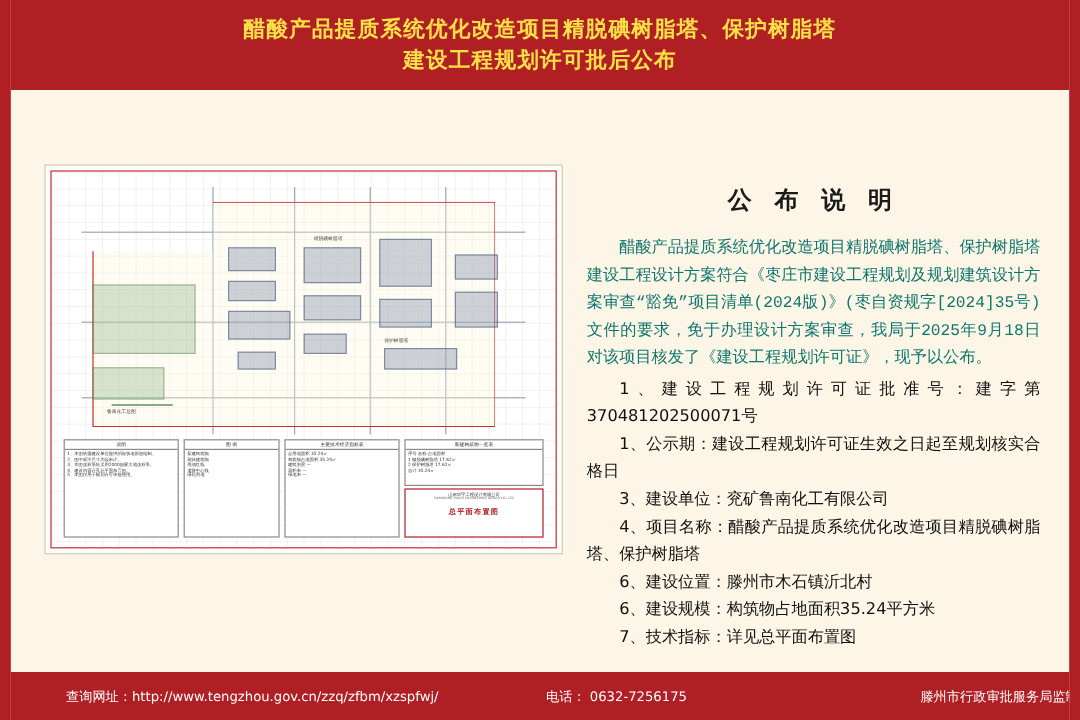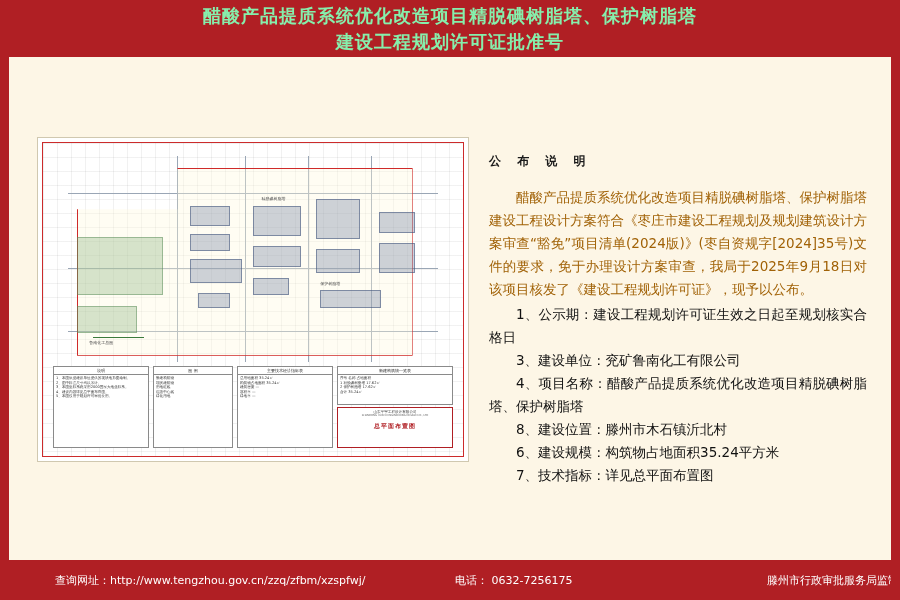--- a/index.html
+++ b/index.html
@@ -22,23 +22,23 @@
     border-left: 9px solid #b01f24;
     border-right: 9px solid #b01f24;
     overflow: hidden;
   }
   
   .header {
     position: absolute;
     left: -9px;
     top: 0;
     width: 900px;
-    height: 57px;
+    height: 75px;
     background: #b01f24;
-    color: #86efac;
+    color: #fde047;
     display: flex;
     flex-direction: column;
     align-items: center;
     justify-content: center;
     text-align: center;
   }
   .header .title-line {
     font-size: 18px;
     font-weight: bold;
     line-height: 26px;
@@ -204,52 +204,53 @@
     letter-spacing: 1px;
   }
   
   .textpanel {
     position: absolute;
     left: 480px;
     top: 78px;
     width: 378px;
   }
   .tp-title {
-    text-align: left;
-    font-size: 12px;
+    text-align: center;
+    font-size: 20px;
     font-weight: bold;
     letter-spacing: 6px;
     color: #1a1a1a;
     margin-bottom: 12px;
   }
   .tp-para {
     font-size: 13.5px;
     line-height: 23px;
-    color: #a16207;
+    color: #0f766e;
     text-align: justify;
     text-indent: 2em;
     margin: 16px 0 2px 0;
+    font-family: Liberation Mono, monospace;
   }
   .tp-item {
     font-size: 13.5px;
     line-height: 23px;
     color: #111;
     text-align: justify;
     text-indent: 2em;
     margin: 0;
   }
 </style>
 </head>
 <body>
 
 <div class="page">
 
   <div class="header">
     <div class="title-line">醋酸产品提质系统优化改造项目精脱碘树脂塔、保护树脂塔</div>
-    <div class="title-line">建设工程规划许可证批准号</div>
+    <div class="title-line">建设工程规划许可批后公布</div>
   </div>
 
   <div class="content">
 
     <div class="drawing">
       <div class="dw-frame">
         <div class="dw-inner">
 
           <div class="dw-road-v" style="left:32%;"></div>
           <div class="dw-road-v" style="left:48%;"></div>
@@ -320,24 +321,25 @@
             <div style="font-size:2.6px; color:#666;">SHANDONG HUAYU ENGINEERING DESIGN CO., LTD</div>
             <div class="s-big">总平面布置图</div>
           </div>
         </div>
       </div>
     </div>
 
     <div class="textpanel">
       <div class="tp-title">公 布 说 明</div>
       <p class="tp-para">醋酸产品提质系统优化改造项目精脱碘树脂塔、保护树脂塔建设工程设计方案符合《枣庄市建设工程规划及规划建筑设计方案审查“豁免”项目清单(2024版)》(枣自资规字[2024]35号)文件的要求，免于办理设计方案审查，我局于2025年9月18日对该项目核发了《建设工程规划许可证》，现予以公布。</p>
+      <p class="tp-item">1、建设工程规划许可证批准号：建字第370481202500071号</p>
       <p class="tp-item">1、公示期：建设工程规划许可证生效之日起至规划核实合格日</p>
       <p class="tp-item">3、建设单位：兖矿鲁南化工有限公司</p>
       <p class="tp-item">4、项目名称：醋酸产品提质系统优化改造项目精脱碘树脂塔、保护树脂塔</p>
-      <p class="tp-item">8、建设位置：滕州市木石镇沂北村</p>
+      <p class="tp-item">6、建设位置：滕州市木石镇沂北村</p>
       <p class="tp-item">6、建设规模：构筑物占地面积35.24平方米</p>
       <p class="tp-item">7、技术指标：详见总平面布置图</p>
     </div>
 
   </div>
 
   <div class="footer">
     <div class="f-url">查询网址：http://www.tengzhou.gov.cn/zzq/zfbm/xzspfwj/</div>
     <div class="f-tel">电话：  0632-7256175</div>
     <div class="f-org">滕州市行政审批服务局监制</div>

